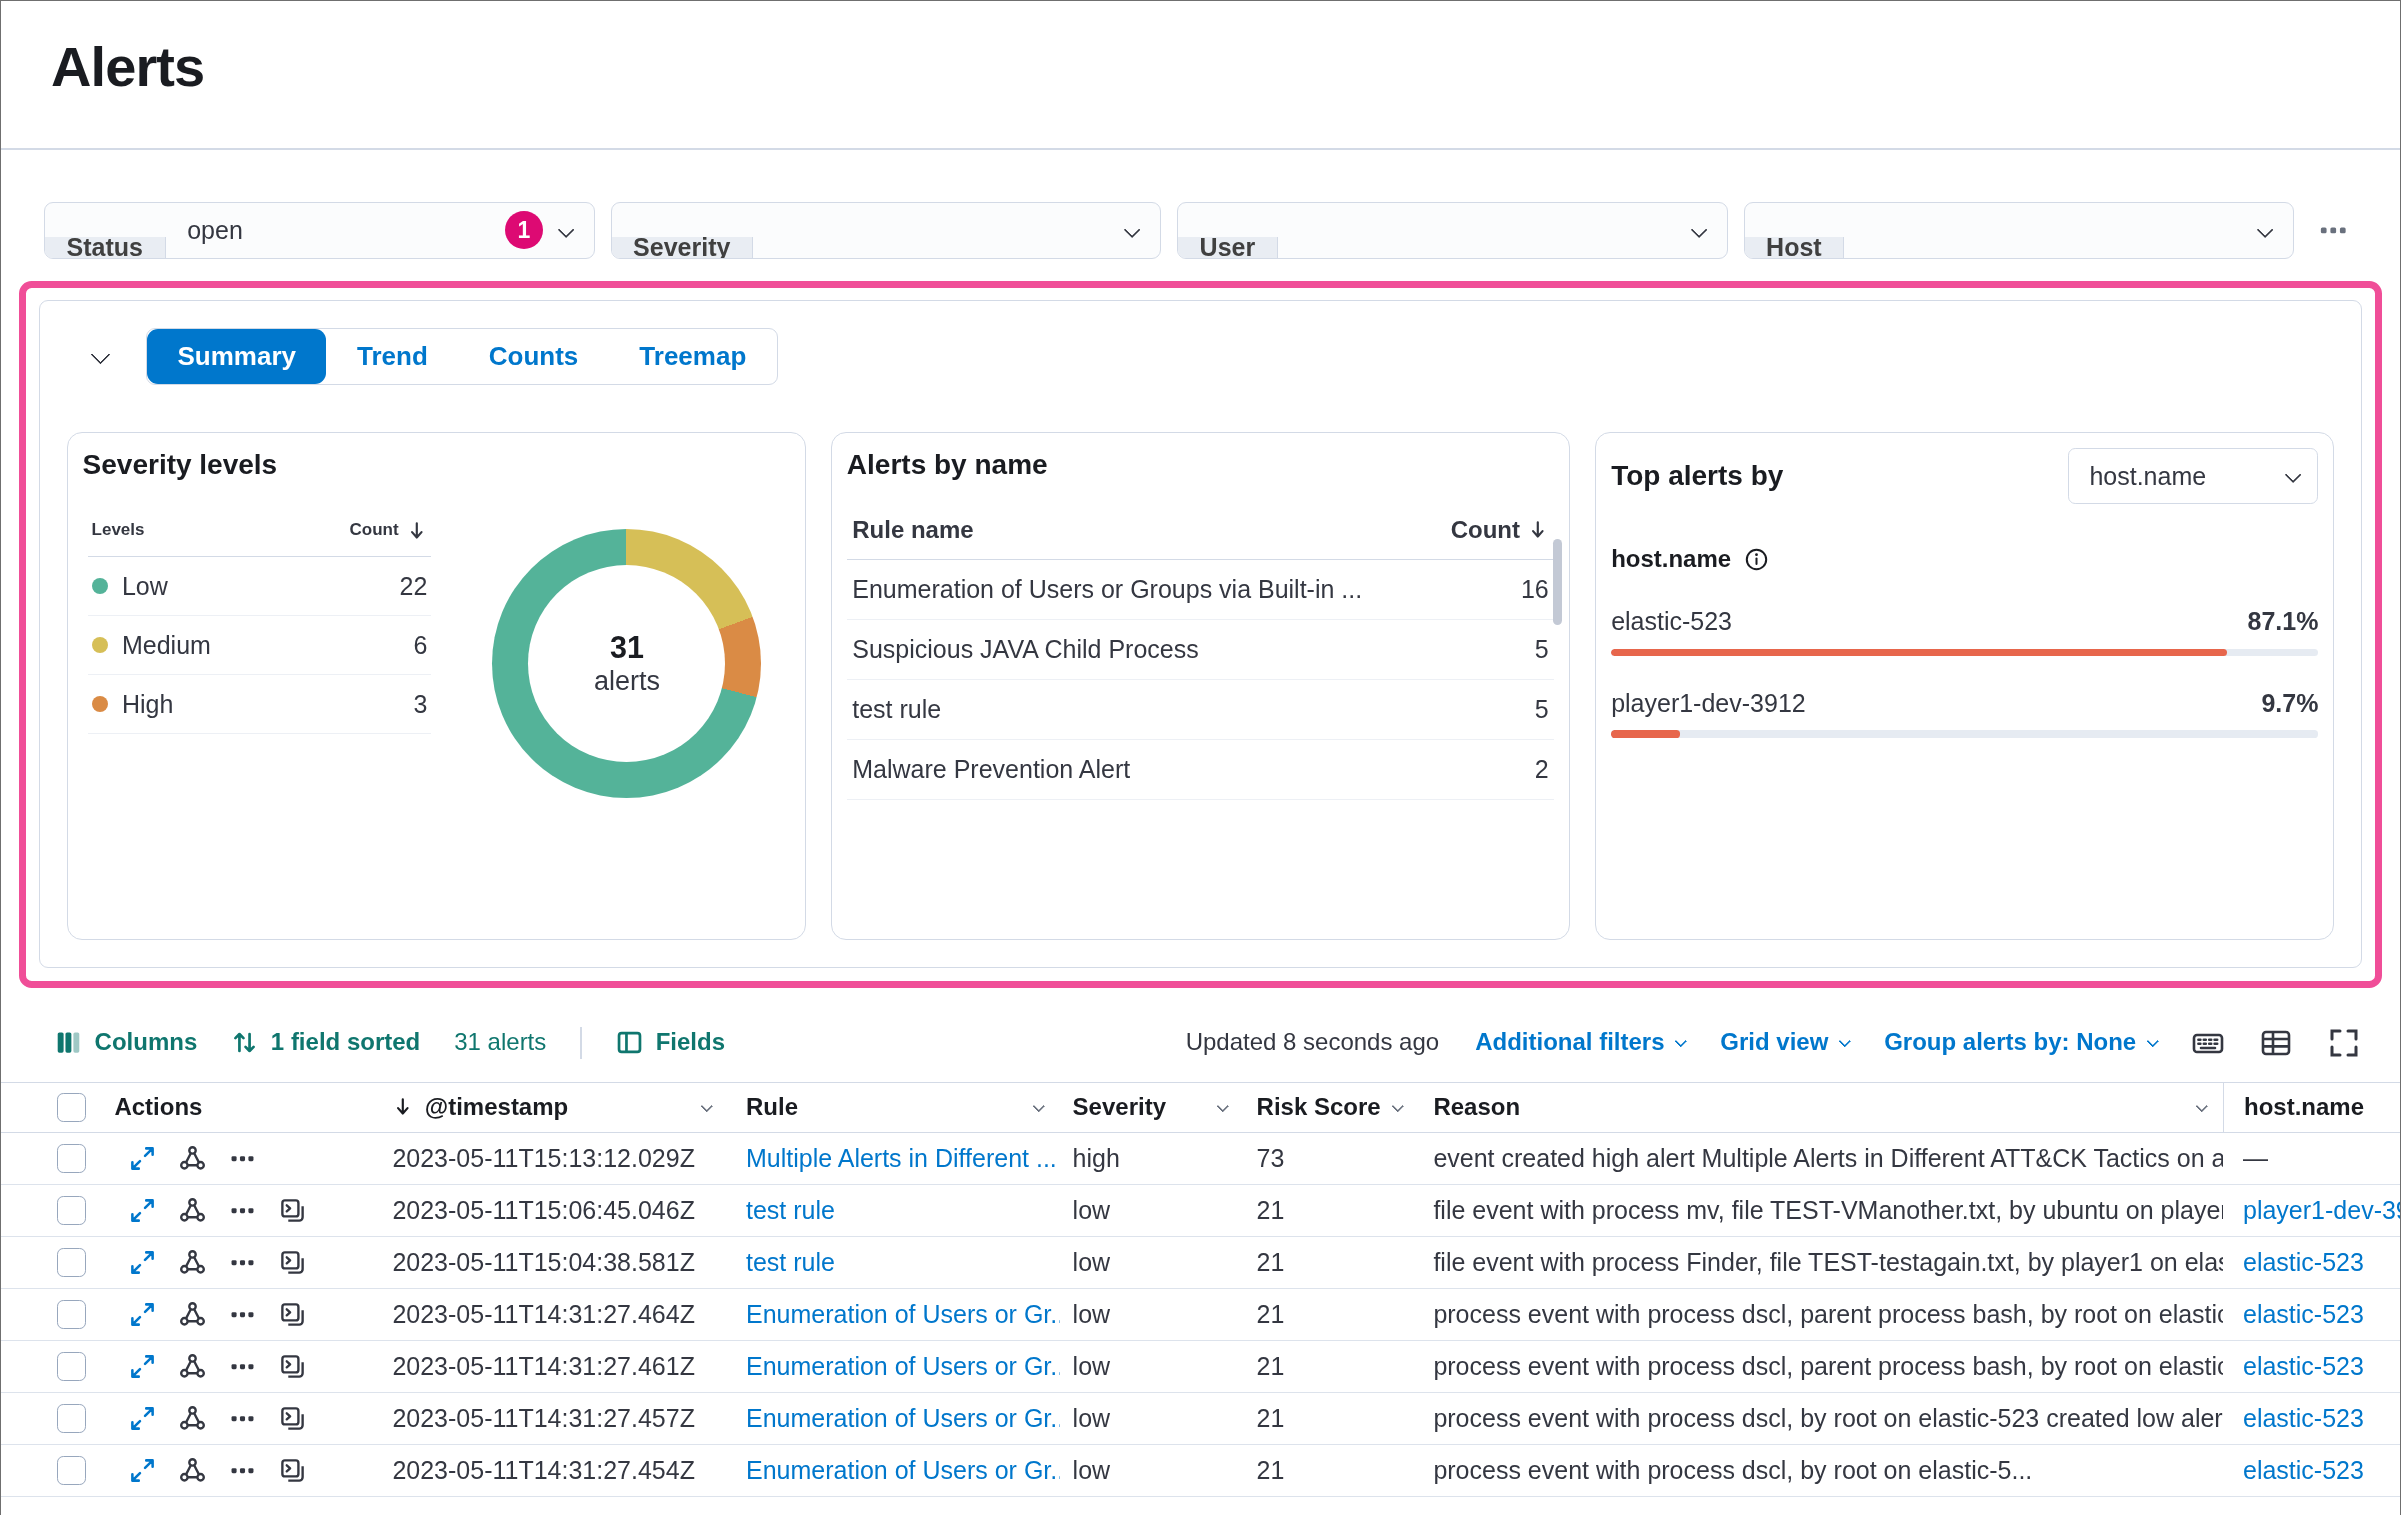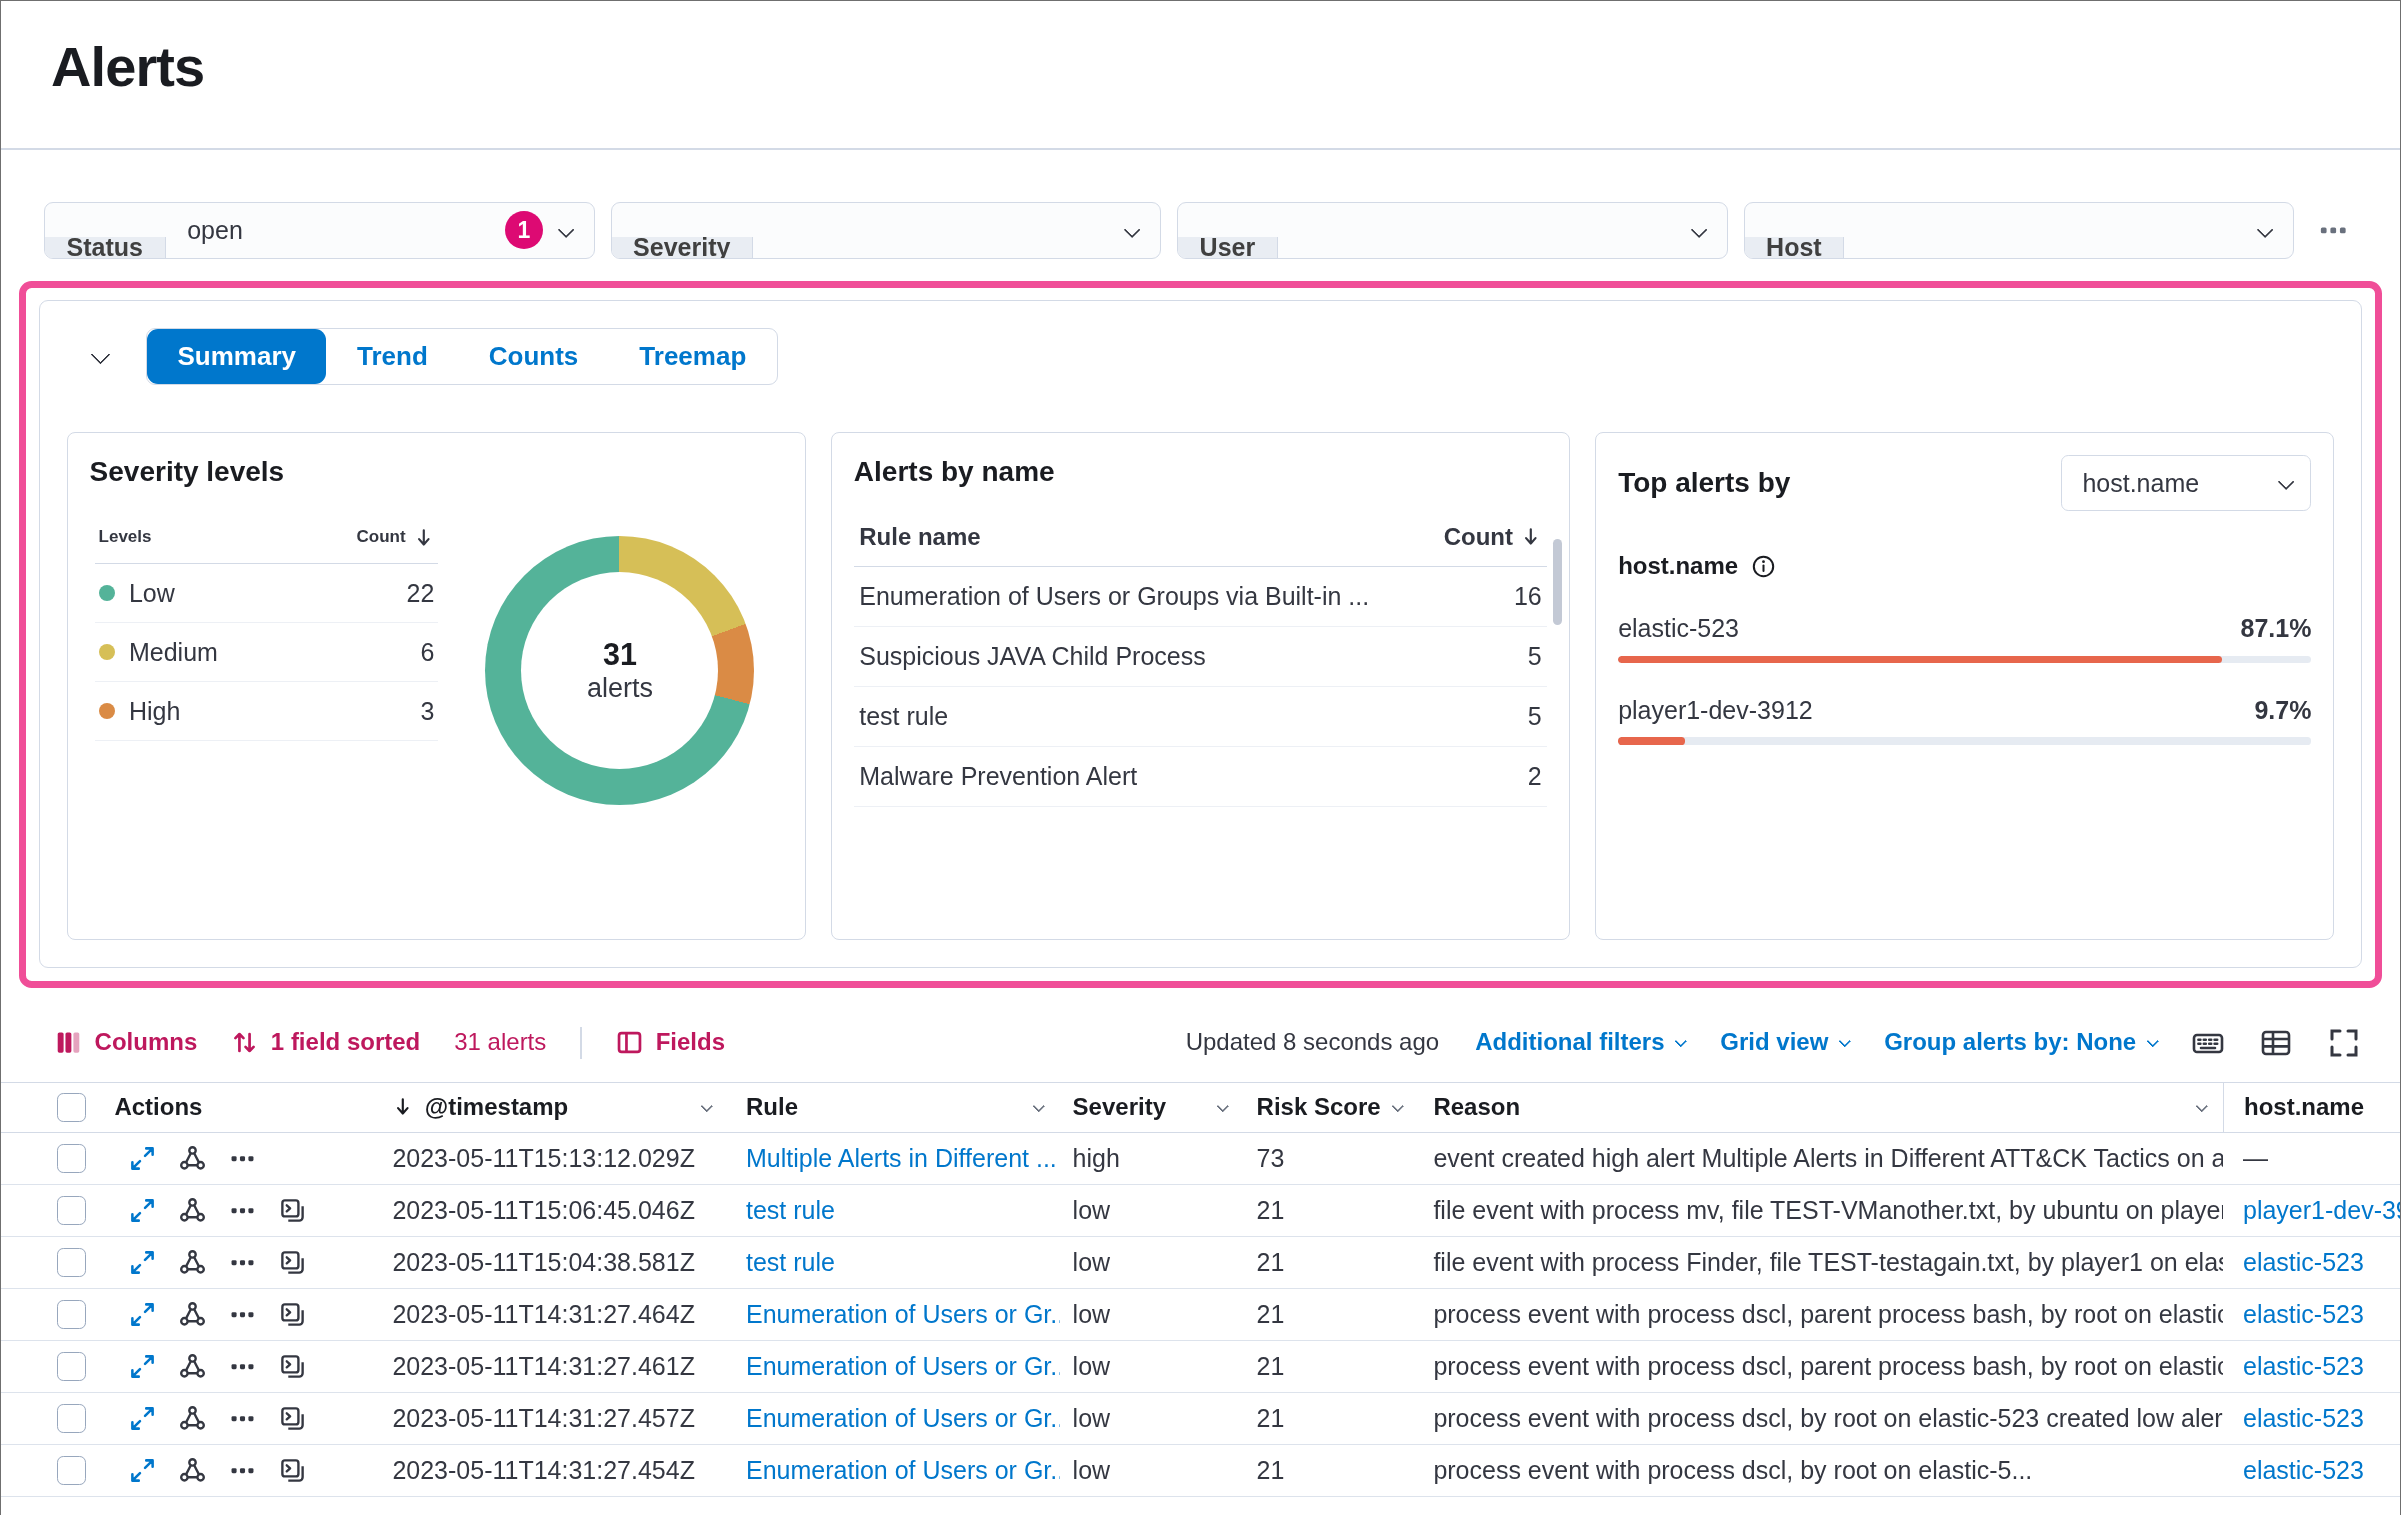--- a/index.html
+++ b/index.html
@@ -30,21 +30,21 @@
   
   .highlight-box { margin:21.6px 18px 0 18px; border:7.2px solid var(--accent-pink); border-radius:12.6px; padding:12.6px; }
   .kpi-panel { border:1.8px solid var(--border); border-radius:9px; background:#fff; padding:27px; }
   .kpi-top { display:flex; align-items:center; gap:40px; padding-left:25px; }
   .collapse-btn { color:#343741; cursor:pointer; display:flex; }
   .collapse-btn .chev { width:14.4px; height:14.4px; border-width:2.7px; }
   .tab-group { display:inline-flex; border:1.8px solid var(--border); border-radius:9px; overflow:hidden; height:57px; background:#fff; }
   .tab { display:flex; align-items:center; padding:0 30.5px; font-size:26px; font-weight:700; color:var(--primary); background:transparent; border:none; font-family:inherit; cursor:pointer; }
   .tab.selected { background:var(--primary); color:#fff; border-radius:11px; }
   .cards { display:flex; gap:25px; margin-top:47px; }
-  .card { flex:1; border:1.8px solid var(--border); border-radius:8px; background:#fff; padding:22px; height:508px; position:relative; overflow:hidden; }
+  .card { flex:1; border:1.8px solid var(--border); border-radius:15px; background:#fff; padding:15px; height:508px; position:relative; overflow:hidden; }
   .card-title { font-size:28px; font-weight:800; color:#1a1c21; }
   
   .sev-layout { display:flex; justify-content:space-between; align-items:flex-start; margin-top:27px; padding:0 5.4px; }
   .sev-table { width:343px; }
   .sev-head { display:flex; justify-content:space-between; align-items:center; font-weight:700; font-size:17px; padding:10.8px 3.6px 14.4px 3.6px; border-bottom:1.8px solid var(--border); }
   .sev-row { display:flex; align-items:center; height:59px; border-bottom:1.8px solid #edf0f5; font-size:25px; padding:0 3.6px; }
   .dot { width:16px; height:16px; border-radius:50%; margin-right:14.4px; flex:none; }
   .sev-count { margin-left:auto; }
   .donut { width:269px; height:269px; border-radius:50%; position:relative; margin:20px 23px 0 0; }
   .donut-hole { position:absolute; inset:36px; background:#fff; border-radius:50%; display:flex; flex-direction:column; align-items:center; justify-content:center; }
@@ -63,21 +63,21 @@
   .select .chev { color:#343741; }
   .field-label { margin-top:41px; display:flex; align-items:center; gap:12.6px; font-weight:700; font-size:24px; color:#1a1c21; }
   .ta-row { margin-top:32px; }
   .ta-line { display:flex; justify-content:space-between; font-size:25px; }
   .ta-pct { font-weight:700; }
   .ta-bar { margin-top:12.6px; height:7.2px; background:#e6ebf2; border-radius:3.6px; overflow:hidden; }
   .ta-fill { height:100%; background:var(--bar-fill); border-radius:3.6px; }
   
   .toolbar { display:flex; align-items:center; margin-top:27px; padding:0 40px 0 54px; height:56px; font-size:24px; }
   .tb-left { display:flex; align-items:center; gap:34px; }
-  .tb-item { display:flex; align-items:center; gap:12.6px; color:#be185d; font-weight:600; cursor:pointer; }
+  .tb-item { display:flex; align-items:center; gap:12.6px; color:#0f766e; font-weight:600; cursor:pointer; }
   .tb-count { font-weight:500; }
   .tb-divider { width:1.8px; height:32px; background:var(--border); }
   .tb-right { margin-left:auto; display:flex; align-items:center; gap:36px; }
   .tb-updated { color:#343741; font-weight:400; }
   .tb-link { display:flex; align-items:center; gap:10.8px; color:var(--link); font-weight:700; cursor:pointer; }
   .tb-link .chev { width:9px; height:9px; border-width:2.7px; }
   .tb-iconbtn { color:#343741; display:flex; cursor:pointer; }
   
   .grid { margin-top:10.8px; border-top:1.8px solid var(--border); }
   .grid-row { display:grid; grid-template-columns:108px 269px 350px 332px 184px 175px 804px 1fr; align-items:center; }

